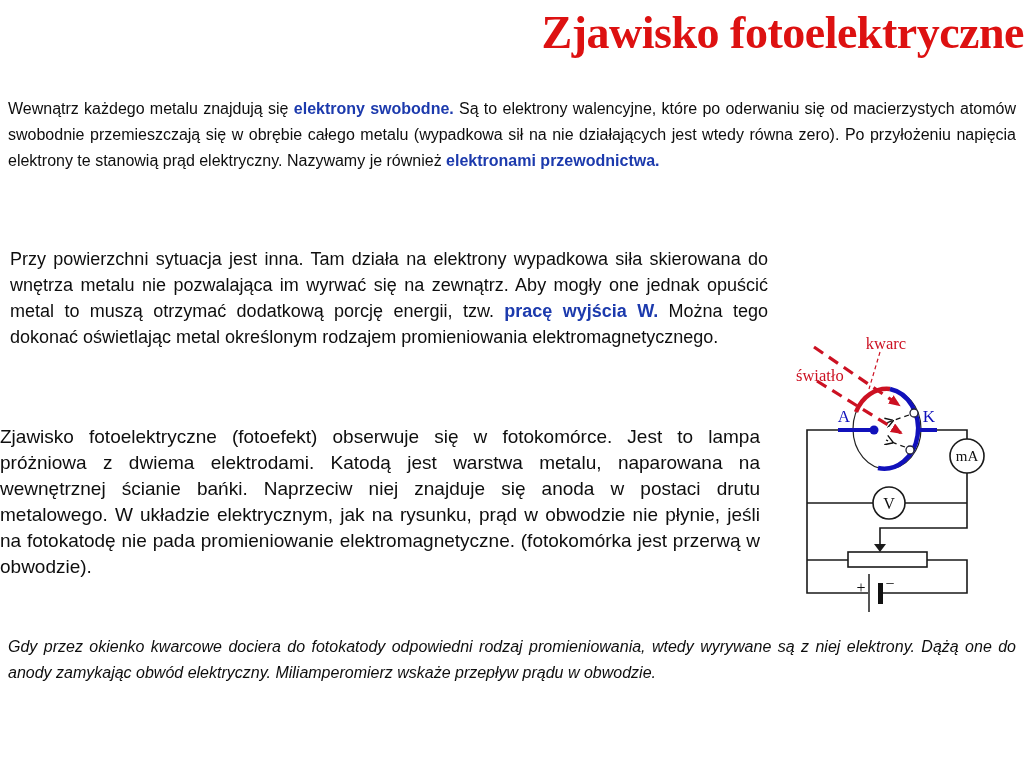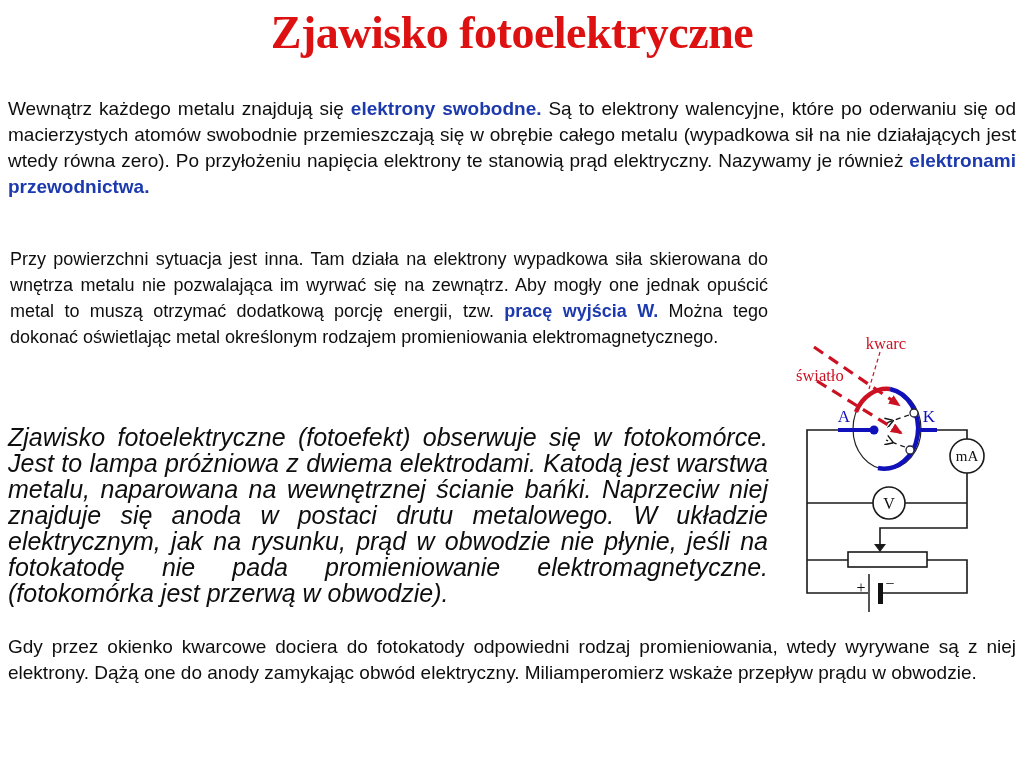--- a/index.html
+++ b/index.html
@@ -3,31 +3,31 @@
 <meta charset="utf-8">
 <style>
   html,body{margin:0;padding:0;}
   body{
     width:1024px;height:768px;background:#ffffff;overflow:hidden;position:relative;
     font-family:"Liberation Sans",sans-serif;color:#0e0e0e;
   }
   .slide-title{
     position:absolute;left:0;top:8px;width:1024px;margin:0;
     font-family:"Liberation Serif",serif;font-weight:700;
-    font-size:46px;line-height:1.1;text-align:center;color:#dd1111;
+    font-size:46px;line-height:1.1;text-align:right;color:#dd1111;
     letter-spacing:-0.5px;
   }
   .para{
-    position:absolute;font-size:19px;line-height:26px;
+    position:absolute;font-size:16px;line-height:26px;
     text-align:justify;text-justify:inter-word;white-space:normal;
   }
   #p1{left:8px;top:96px;width:1008px;}
   #p2{left:10px;top:246px;width:758px;font-size:18px;}
-  #p3{left:8px;top:424px;width:760px;font-size:25px;font-style:italic;}
-  #p4{left:8px;top:634px;width:1008px;}
+  #p3{left:0;top:424px;width:760px;font-size:19px;}
+  #p4{left:8px;top:634px;width:1008px;font-style:italic;}
   .run.accent{color:#1c3aad;font-weight:bold;}
   .diagram{
     position:absolute;left:780px;top:330px;width:244px;height:300px;
   }
   .diagram text{font-family:"Liberation Serif",serif;}
   .lbl-red{fill:#cc1122;font-size:16.5px;}
   .lbl-blue{fill:#1111bb;font-size:17px;}
   .lbl-meter{fill:#111111;font-size:15px;}
   .lbl-sign{fill:#111111;font-size:16px;}
 </style>

